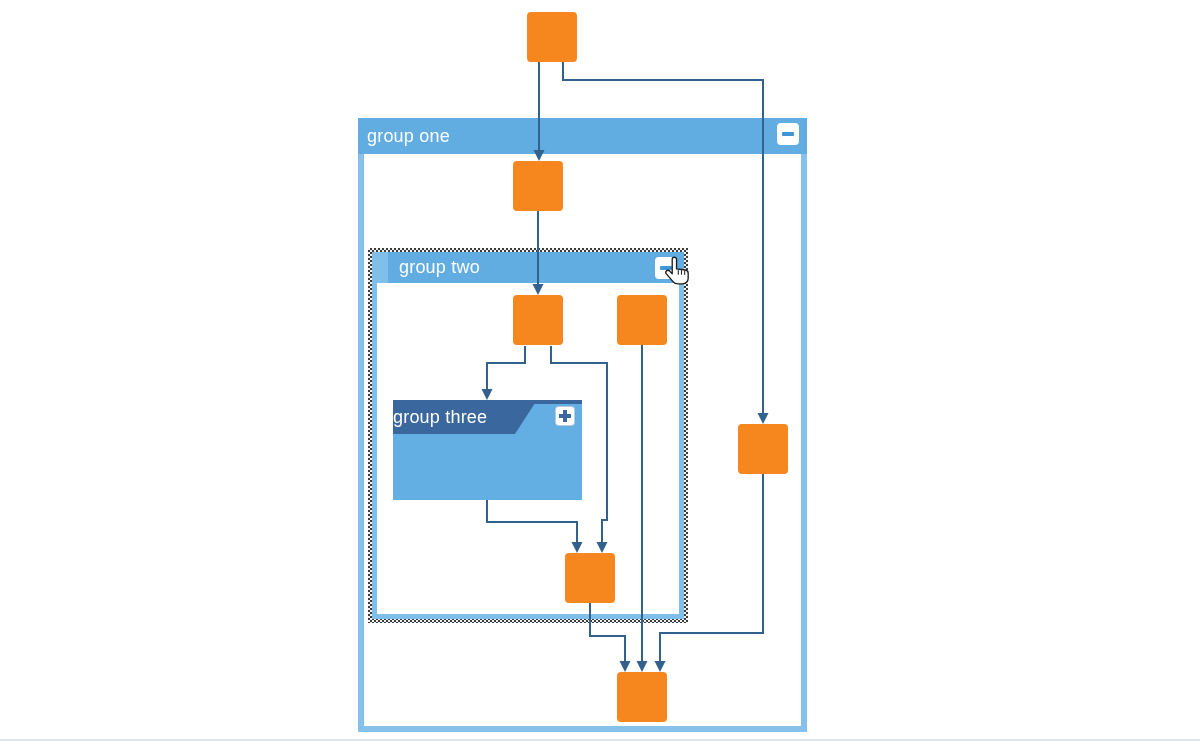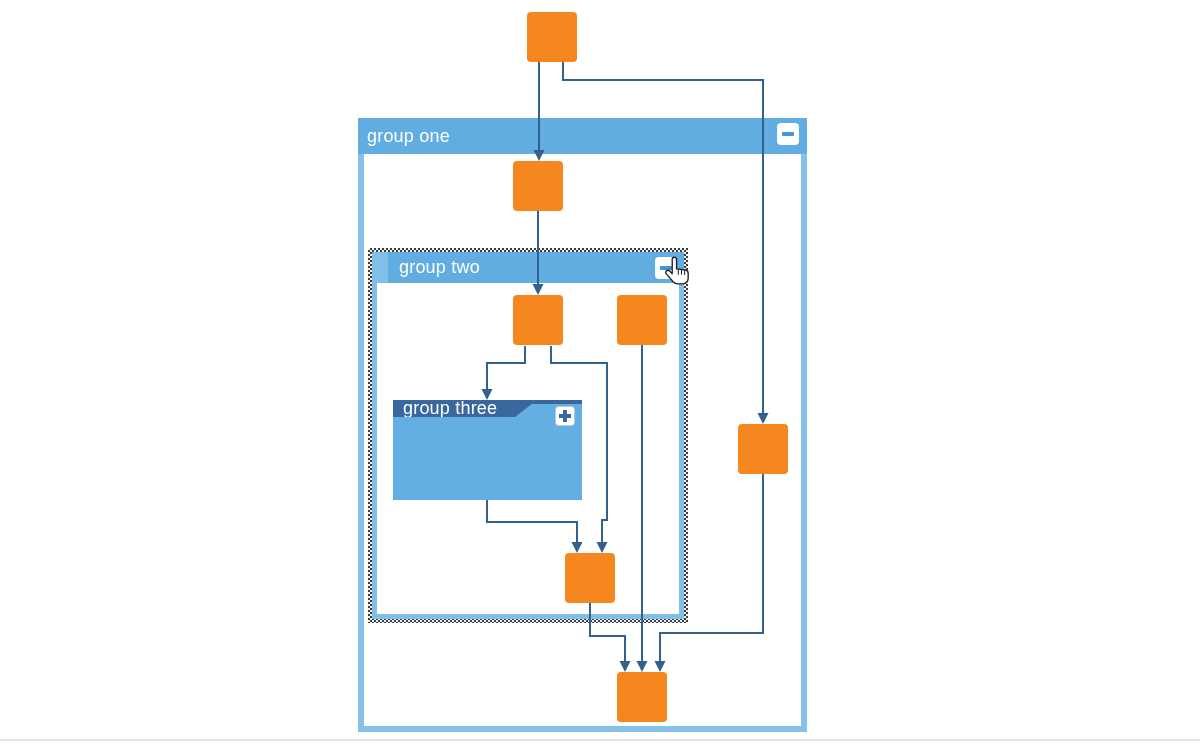--- a/index.html
+++ b/index.html
@@ -23,23 +23,23 @@
     background-size:4px 4px;
   }
   #group-two{position:absolute;left:4px;top:4px;right:4px;bottom:4px;}
   #group-two .hdr{position:absolute;left:0;top:0;right:0;height:31px;display:flex;align-items:center;padding-left:11px;box-sizing:border-box;margin-left:16px;}
   #group-two .body{position:absolute;left:5px;right:5px;top:31px;bottom:5px;background:#fff;}
   #group-two .grp-btn{position:absolute;left:283px;top:5px;width:21px;height:22px;}
 
   #group-three{position:absolute;left:393px;top:400px;width:189px;height:100px;z-index:1;}
   #group-three .strip{position:absolute;left:0;top:0;right:0;height:4px;}
   #group-three .tab{
-    position:absolute;left:0;top:0;width:144px;height:17px;
+    position:absolute;left:0;top:0;width:144px;height:34px;
     clip-path:polygon(0 0,100% 0,84.7% 100%,0 100%);
-    display:flex;align-items:center;padding-left:10px;box-sizing:border-box;
+    display:flex;align-items:center;box-sizing:border-box;
   }
   #group-three .grp-btn{position:absolute;left:162px;top:6px;width:20px;height:20px;border:1px solid rgba(58,103,158,.35);box-sizing:border-box;}
 
   
   .grp-btn{background:#fff;border-radius:4px;cursor:pointer;}
   .glyph-minus{position:absolute;left:50%;top:50%;width:12px;height:4px;transform:translate(-50%,-50%);border-radius:1px;}
   .glyph-plus-h{position:absolute;left:50%;top:50%;width:12px;height:4px;transform:translate(-50%,-50%);}
   .glyph-plus-v{position:absolute;left:50%;top:50%;width:4px;height:12px;transform:translate(-50%,-50%);}
 
   

